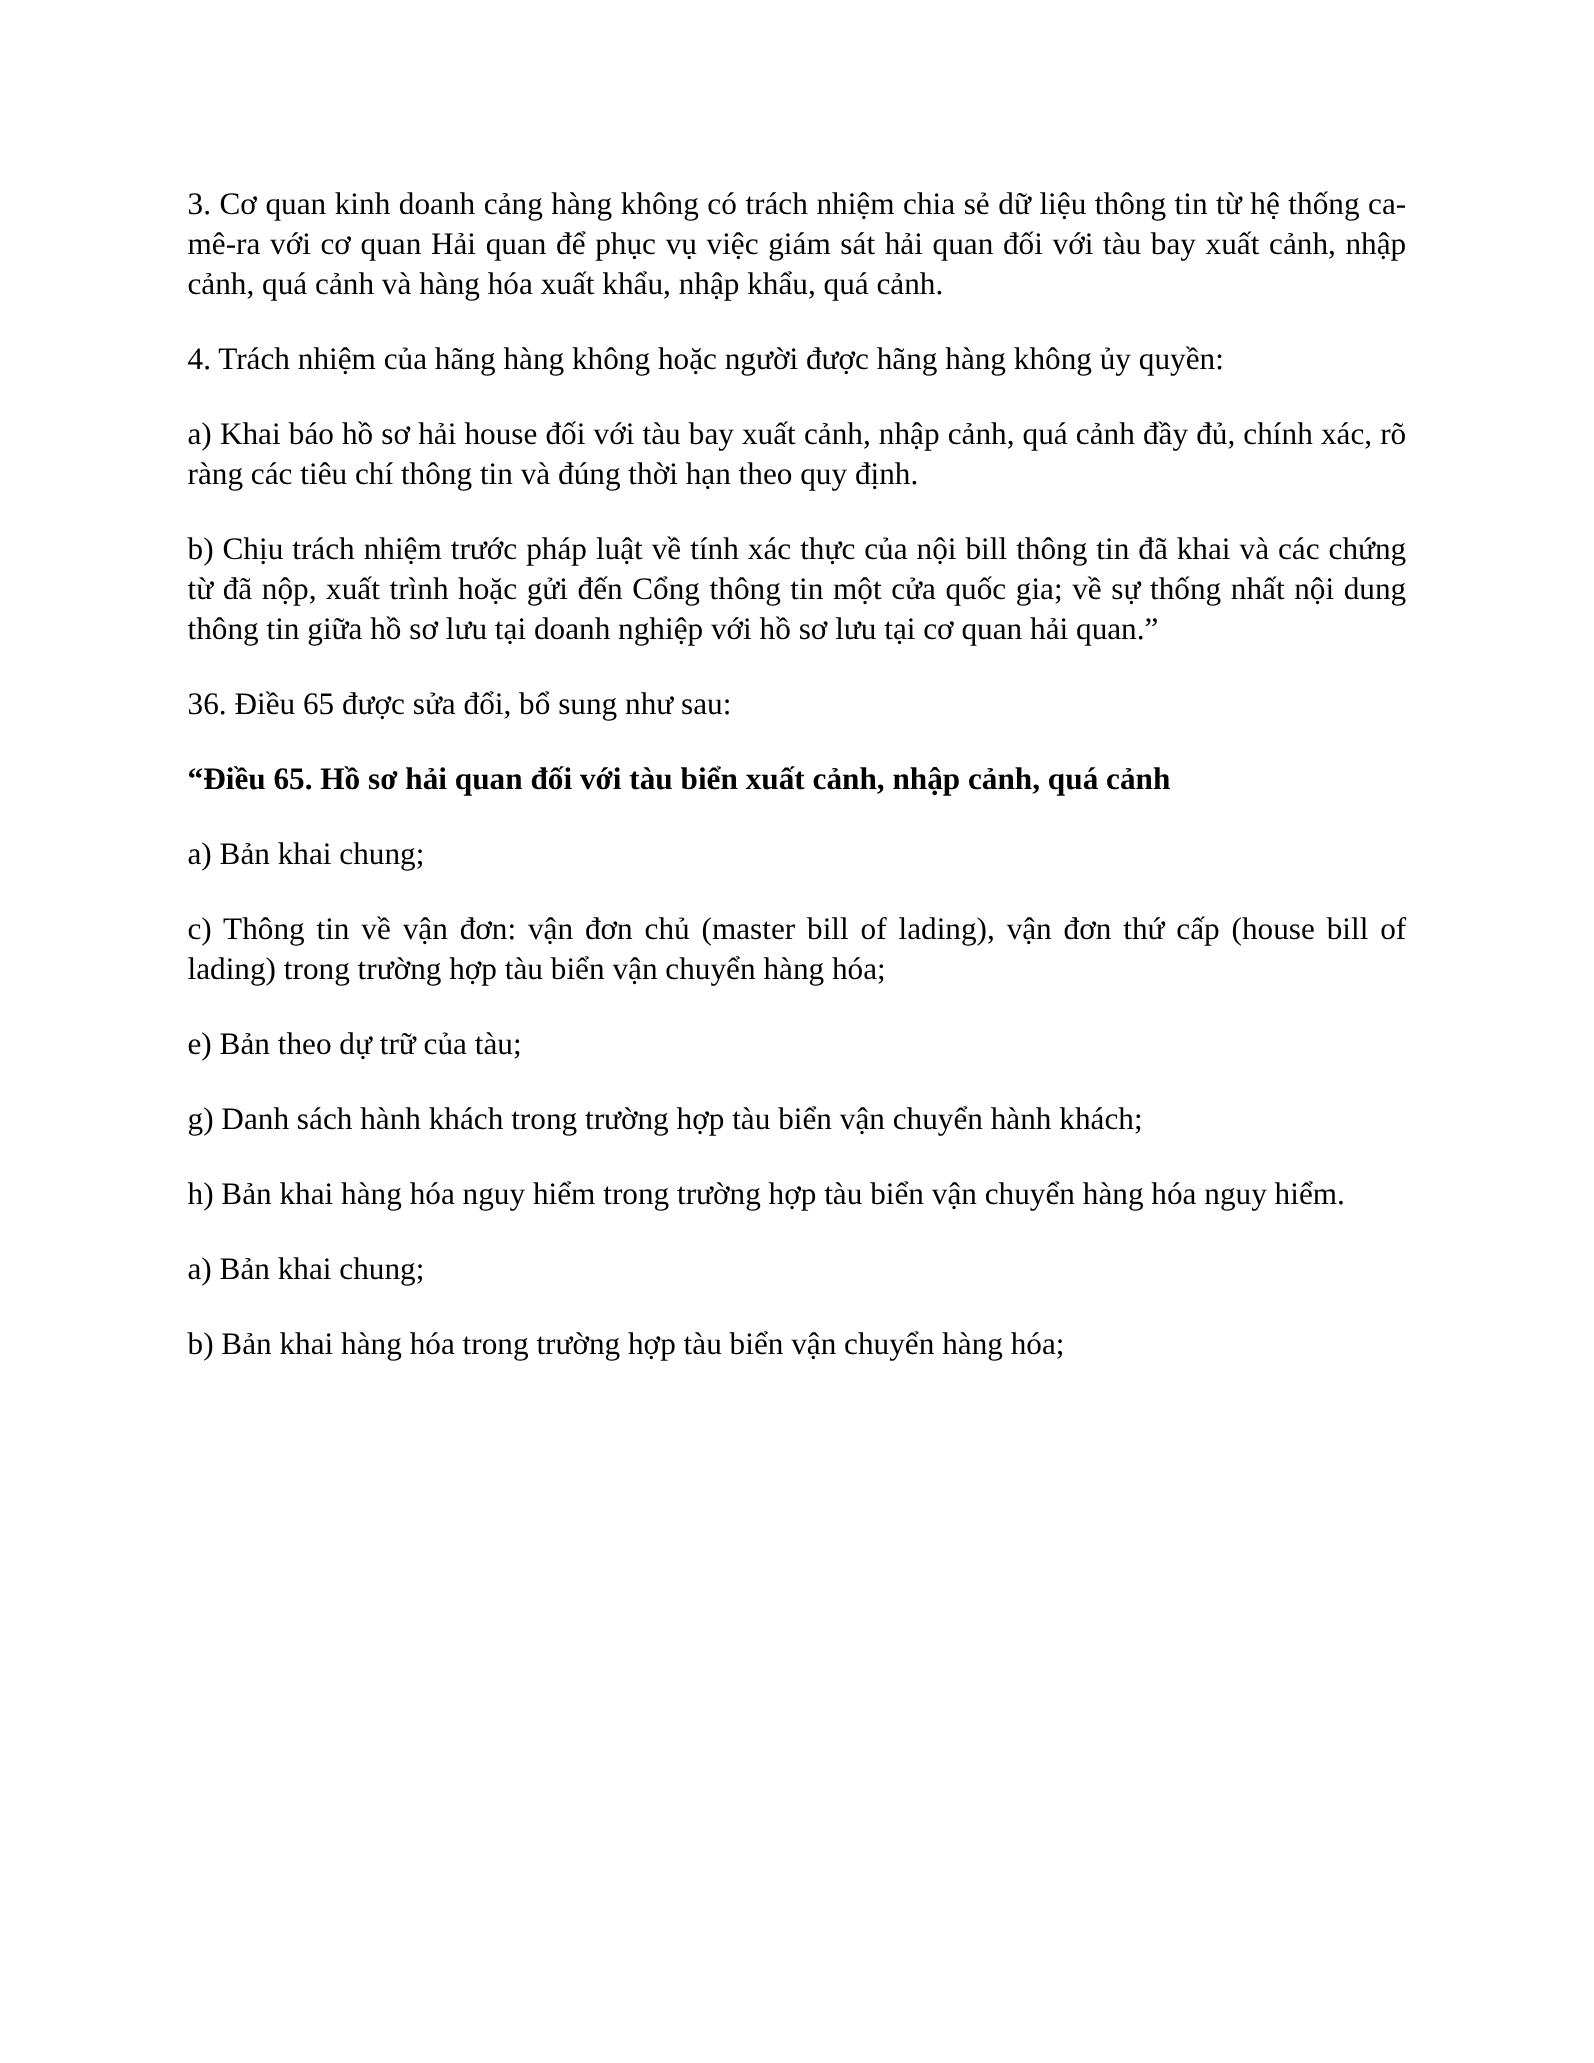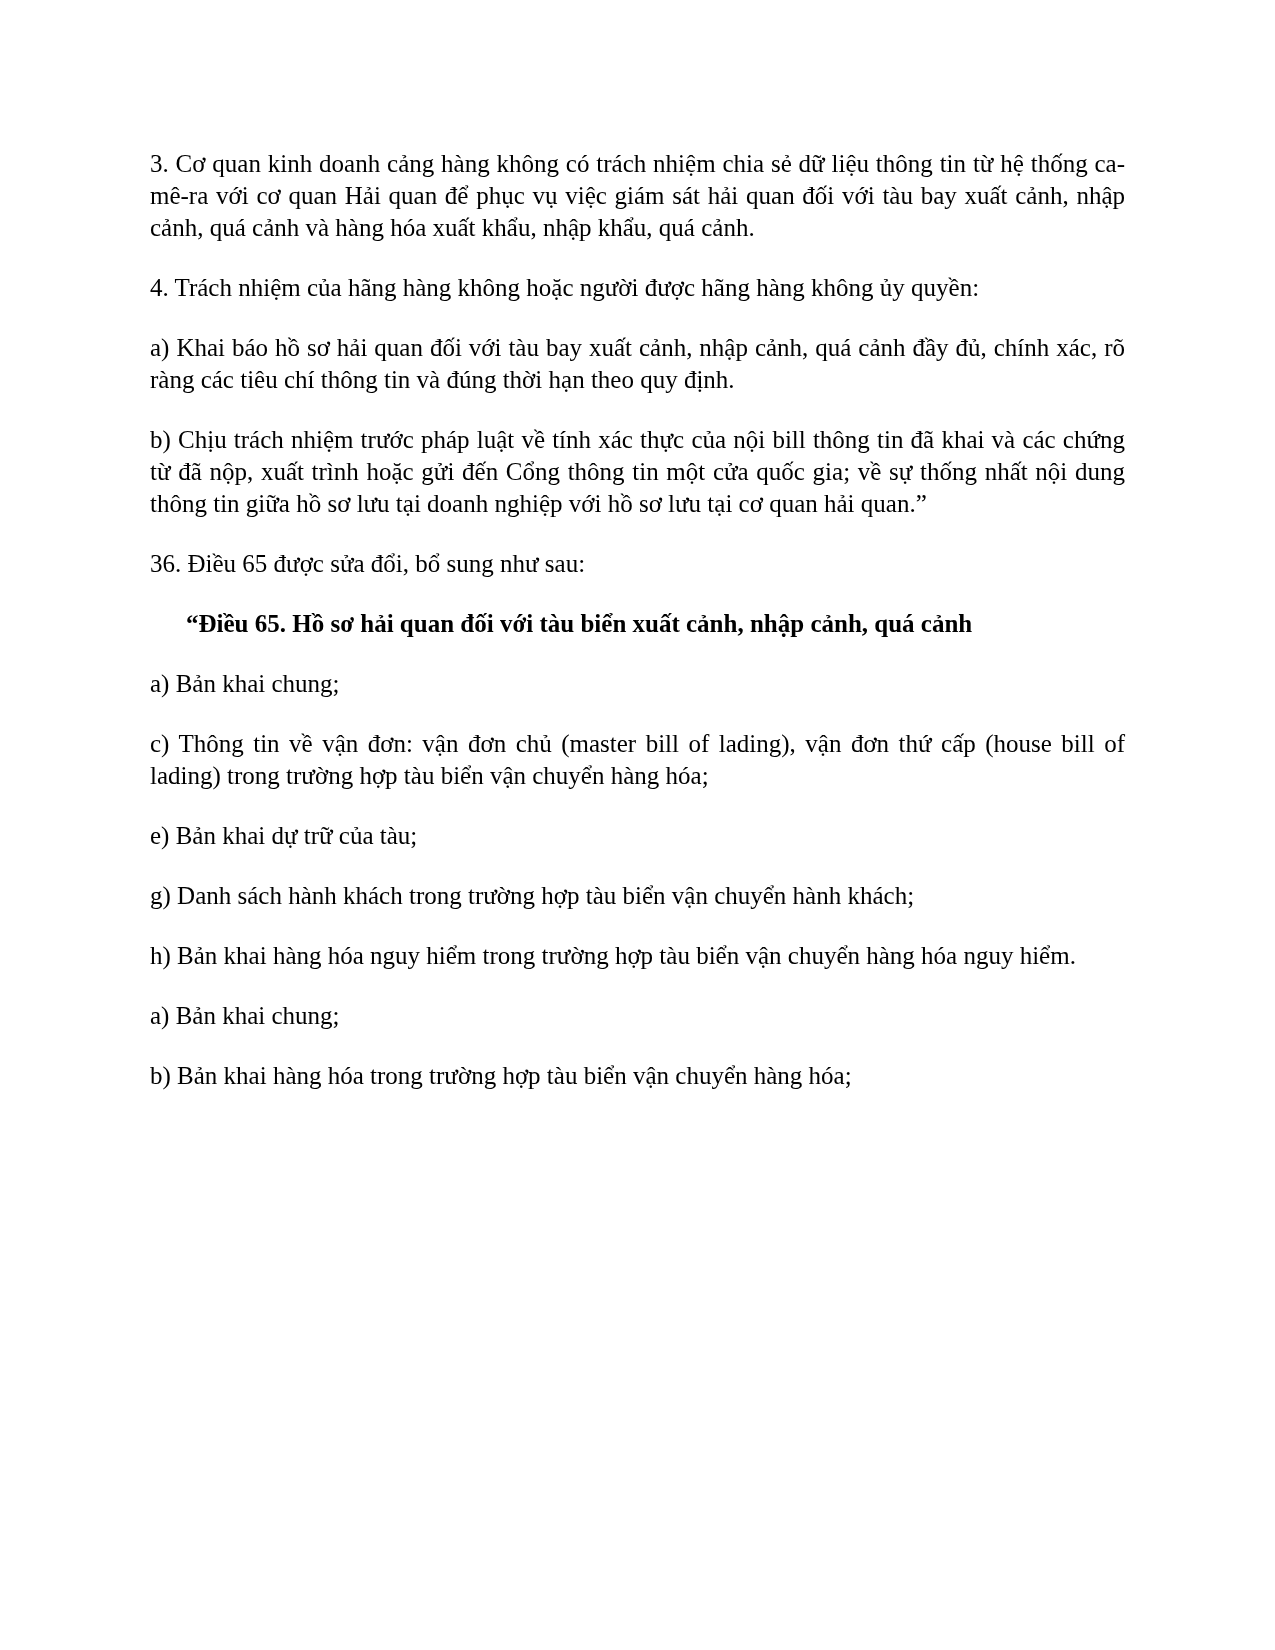--- a/index.html
+++ b/index.html
@@ -26,33 +26,32 @@
     font-size: 25px;
     line-height: 32px;
     text-align: justify;
     text-justify: inter-word;
     hyphens: none;
     -webkit-hyphens: none;
     word-spacing: normal;
   }
   p.para.bold {
     font-weight: bold;
-    margin-left: 36px;
   }
 </style>
 </head>
 <body>
 
 <div class="page">
   <p class="para">3. Cơ quan kinh doanh cảng hàng không có trách nhiệm chia sẻ dữ liệu thông tin từ hệ thống ca-mê-ra với cơ quan Hải quan để phục vụ việc giám sát hải quan đối với tàu bay xuất cảnh, nhập cảnh, quá cảnh và hàng hóa xuất khẩu, nhập khẩu, quá cảnh.</p>
   <p class="para">4. Trách nhiệm của hãng hàng không hoặc người được hãng hàng không ủy quyền:</p>
-  <p class="para">a) Khai báo hồ sơ hải quan đối với tàu bay xuất cảnh, nhập cảnh, quá cảnh đầy đủ, chính xác, rõ ràng các tiêu chí thông tin và đúng thời hạn theo quy định.</p>
+  <p class="para">a) Khai báo hồ sơ hải house đối với tàu bay xuất cảnh, nhập cảnh, quá cảnh đầy đủ, chính xác, rõ ràng các tiêu chí thông tin và đúng thời hạn theo quy định.</p>
   <p class="para">b) Chịu trách nhiệm trước pháp luật về tính xác thực của nội bill thông tin đã khai và các chứng từ đã nộp, xuất trình hoặc gửi đến Cổng thông tin một cửa quốc gia; về sự thống nhất nội dung thông tin giữa hồ sơ lưu tại doanh nghiệp với hồ sơ lưu tại cơ quan hải quan.”</p>
   <p class="para">36. Điều 65 được sửa đổi, bổ sung như sau:</p>
   <p class="para bold">“Điều 65. Hồ sơ hải quan đối với tàu biển xuất cảnh, nhập cảnh, quá cảnh</p>
   <p class="para">a) Bản khai chung;</p>
   <p class="para">c) Thông tin về vận đơn: vận đơn chủ (master bill of lading), vận đơn thứ cấp (house bill of lading) trong trường hợp tàu biển vận chuyển hàng hóa;</p>
-  <p class="para">e) Bản khai dự trữ của tàu;</p>
+  <p class="para">e) Bản theo dự trữ của tàu;</p>
   <p class="para">g) Danh sách hành khách trong trường hợp tàu biển vận chuyển hành khách;</p>
   <p class="para">h) Bản khai hàng hóa nguy hiểm trong trường hợp tàu biển vận chuyển hàng hóa nguy hiểm.</p>
   <p class="para">a) Bản khai chung;</p>
   <p class="para">b) Bản khai hàng hóa trong trường hợp tàu biển vận chuyển hàng hóa;</p>
 </div>
 
 </body></html>

